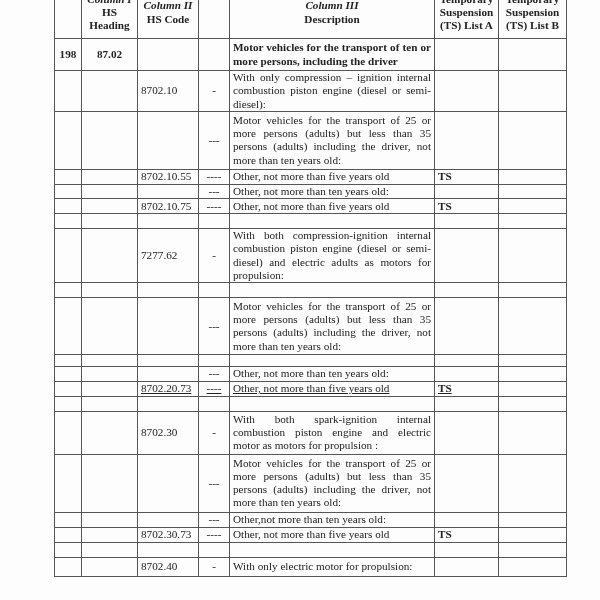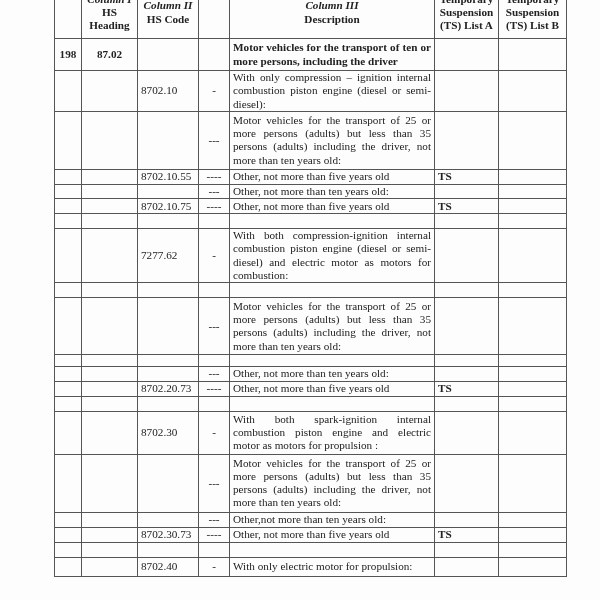--- a/index.html
+++ b/index.html
@@ -102,21 +102,21 @@
         <td class="c"></td>
         <td class="desc"></td>
         <td class="ts"></td>
         <td class="ts"></td>
       </tr>
       <tr style="height: 54px;">
         <td class="c b"></td>
         <td class="c b"></td>
         <td class="">7277.62</td>
         <td class="c">-</td>
-        <td class="desc">With both compression-ignition internal combustion piston engine (diesel or semi-diesel) and electric motor as motors for combustion:</td>
+        <td class="desc">With both compression-ignition internal combustion piston engine (diesel or semi-diesel) and electric adults as motors for propulsion:</td>
         <td class="ts"></td>
         <td class="ts"></td>
       </tr>
       <tr style="height: 15px;">
         <td class="c b"></td>
         <td class="c b"></td>
         <td class=""></td>
         <td class="c"></td>
         <td class="desc"></td>
         <td class="ts"></td>
@@ -142,21 +142,21 @@
       </tr>
       <tr style="height: 14px;">
         <td class="c b"></td>
         <td class="c b"></td>
         <td class=""></td>
         <td class="c">---</td>
         <td class="desc">Other, not more than ten years old:</td>
         <td class="ts"></td>
         <td class="ts"></td>
       </tr>
-      <tr style="height: 15px;">
+      <tr style="height: 15px; text-decoration: underline;">
         <td class="c b"></td>
         <td class="c b"></td>
         <td class="">8702.20.73</td>
         <td class="c">----</td>
         <td class="desc">Other, not more than five years old</td>
         <td class="ts">TS</td>
         <td class="ts"></td>
       </tr>
       <tr style="height: 15px;">
         <td class="c b"></td>

